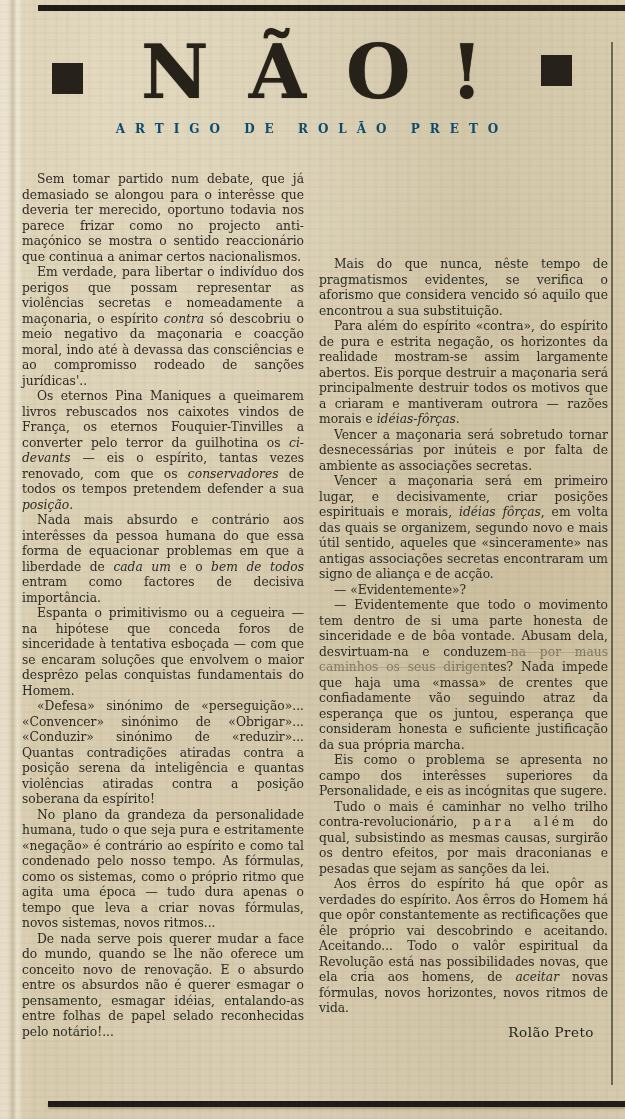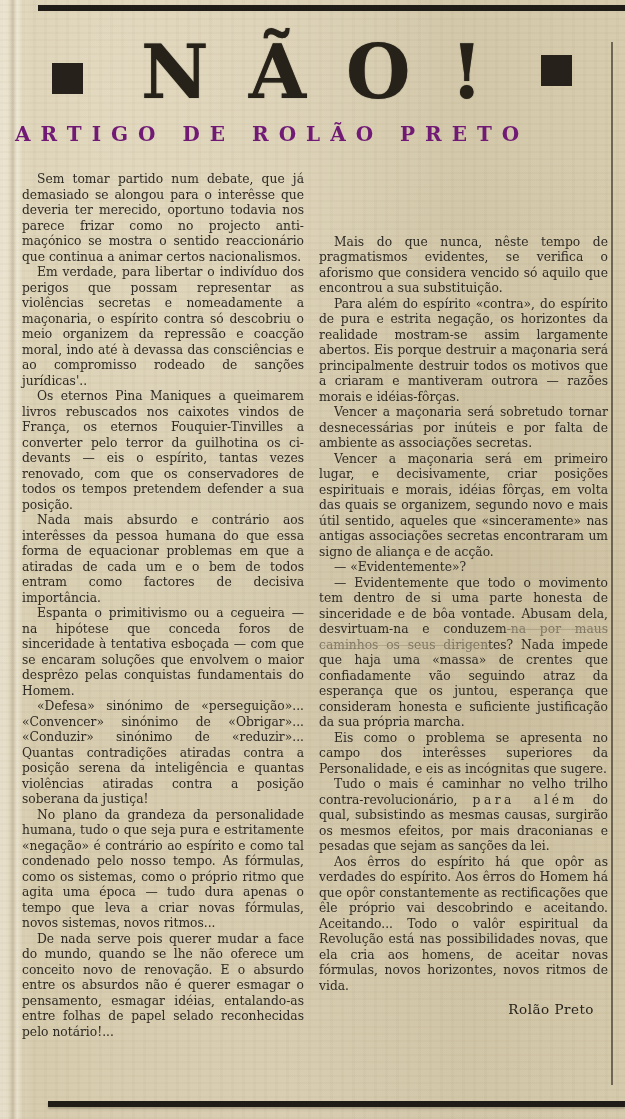--- a/index.html
+++ b/index.html
@@ -18,42 +18,42 @@
       repeating-linear-gradient(0deg, rgba(110,95,60,.035) 0 2px, transparent 2px 7px),
       repeating-linear-gradient(90deg, rgba(110,95,60,.03) 0 3px, transparent 3px 11px);
   }
   .crease{position:absolute;left:8px;top:0;bottom:0;width:14px;pointer-events:none;
     background:linear-gradient(90deg,transparent,rgba(120,100,70,.20) 35%,rgba(255,255,245,.30) 65%,transparent);}
   .top-rule{position:absolute;top:5px;left:38px;right:0;height:6px;background:var(--rule,#201d18);}
   .bottom-rule{position:absolute;top:1101px;left:48px;right:0;height:6px;background:var(--rule,#201d18);
     box-shadow:0 2px 2px rgba(90,80,55,.35);}
   .right-rule{position:absolute;top:42px;bottom:34px;right:12px;width:2px;background:rgba(62,55,44,.68);}
 
-  header{position:absolute;top:34px;left:15px;right:16px;text-align:left;}
+  header{position:absolute;top:34px;left:15px;right:16px;text-align:center;}
   .title-row{display:flex;align-items:center;justify-content:center;gap:18px;}
   .square{width:31px;height:31px;background:#26221b;flex:0 0 auto;}
   .square.sq-left{transform:translateY(6px);}
   .square.sq-right{transform:translateY(-2px);}
   h1.title{
     margin:0;font-size:74px;line-height:1.05;font-weight:bold;
     letter-spacing:40px;text-indent:40px;white-space:nowrap;
     color:#262219;text-shadow:0 0 1px rgba(38,34,25,.6);
   }
   h2.subtitle{
-    margin:10px 0 8px 0;font-size:20px;font-weight:bold;
-    letter-spacing:10px;color:#701a75;white-space:nowrap;
+    margin:10px 0 8px 0;font-size:12px;font-weight:bold;
+    letter-spacing:10px;color:#0c4a6e;white-space:nowrap;
   }
 
-  main.columns{position:absolute;top:172px;left:22px;width:586px;display:flex;align-items:center;}
+  main.columns{position:absolute;top:172px;left:22px;width:586px;display:flex;align-items:flex-end;}
   .col{font-size:12.3px;line-height:15.5px;text-align:justify;}
   .col.left{width:282px;}
   .divider{width:1px;background:rgba(72,64,50,.8);margin-left:5px;}
   .col.right{flex:1;padding-left:9px;margin-top:40px;}
   .col p{margin:0;text-indent:15px;}
-  .i{}
+  .i{font-style:italic;}
   .spaced{letter-spacing:3.5px;}
   .faded{opacity:.5;filter:blur(.4px);
     text-decoration:line-through;text-decoration-color:rgba(95,85,60,.5);text-decoration-thickness:1px;}
   p.signature{
     text-align:right;text-indent:0;padding-right:14px;margin-top:8px;
     font-weight:normal;font-size:13.5px;letter-spacing:.5px;color:#26221b;
   }
 </style>
 </head>
 <body>
@@ -67,36 +67,36 @@
     <span class="square sq-left"></span>
     <h1 class="title">NÃO!</h1>
     <span class="square sq-right"></span>
   </div>
   <h2 class="subtitle">ARTIGO DE ROLÃO PRETO</h2>
 </header>
 
 <main class="columns">
   <section class="col left" id="col-left">
       <p><span>Sem tomar partido num debate, que já demasiado se alongou para o interêsse que deveria ter merecido, oportuno todavia nos parece frizar como no projecto anti-maçónico se mostra o sentido reaccionário que continua a animar certos nacionalismos.</span></p>
-      <p><span>Em verdade, para libertar o indivíduo dos perigos que possam representar as violências secretas e nomeadamente a maçonaria, o espírito </span><span class="i">contra</span><span> só descobriu o meio organizem da repressão e coacção moral, indo até à devassa das consciências e ao compromisso rodeado de sanções jurídicas'..</span></p>
+      <p><span>Em verdade, para libertar o indivíduo dos perigos que possam representar as violências secretas e nomeadamente a maçonaria, o espírito </span><span class="i">contra</span><span> só descobriu o meio negativo da maçonaria e coacção moral, indo até à devassa das consciências e ao compromisso rodeado de sanções jurídicas'..</span></p>
       <p><span>Os eternos Pina Maniques a queimarem livros rebuscados nos caixotes vindos de França, os eternos Fouquier-Tinvilles a converter pelo terror da guilhotina os </span><span class="i">ci-devants</span><span> — eis o espírito, tantas vezes renovado, com que os </span><span class="i">conservadores</span><span> de todos os tempos pretendem defender a sua </span><span class="i">posição</span><span>.</span></p>
-      <p><span>Nada mais absurdo e contrário aos interêsses da pessoa humana do que essa forma de equacionar problemas em que a atiradas de </span><span class="i">cada um</span><span> e o </span><span class="i">bem de todos</span><span> entram como factores de decisiva importância.</span></p>
+      <p><span>Nada mais absurdo e contrário aos interêsses da pessoa humana do que essa forma de equacionar problemas em que a liberdade de </span><span class="i">cada um</span><span> e o </span><span class="i">bem de todos</span><span> entram como factores de decisiva importância.</span></p>
       <p><span>Espanta o primitivismo ou a cegueira — na hipótese que conceda foros de sinceridade à tentativa esboçada — com que se encaram soluções que envolvem o maior desprêzo pelas conquistas fundamentais do Homem.</span></p>
-      <p><span>«Defesa» sinónimo de «perseguição»... «Convencer» sinónimo de «Obrigar»... «Conduzir» sinónimo de «reduzir»... Quantas contradições atiradas contra a posição serena da inteligência e quantas violências atiradas contra a posição soberana da justiça!</span></p>
+      <p><span>«Defesa» sinónimo de «perseguição»... «Convencer» sinónimo de «Obrigar»... «Conduzir» sinónimo de «reduzir»... Quantas contradições atiradas contra a posição serena da inteligência e quantas violências atiradas contra a posição soberana da espírito!</span></p>
       <p><span>No plano da grandeza da personalidade humana, tudo o que seja pura e estritamente «negação» é contrário ao espírito e como tal condenado pelo nosso tempo. As fórmulas, como os sistemas, como o próprio ritmo que agita uma época — tudo dura apenas o tempo que leva a criar novas fórmulas, novos sistemas, novos ritmos...</span></p>
       <p><span>De nada serve pois querer mudar a face do mundo, quando se lhe não oferece um conceito novo de renovação. E o absurdo entre os absurdos não é querer esmagar o pensamento, esmagar idéias, entalando-as entre folhas de papel selado reconhecidas pelo notário!...</span></p>
     </section>
   <div class="divider"></div>
   <section class="col right" id="col-right">
       <p><span>Mais do que nunca, nêste tempo de pragmatismos evidentes, se verifica o aforismo que considera vencido só aquilo que encontrou a sua substituição.</span></p>
       <p><span>Para além do espírito «contra», do espírito de pura e estrita negação, os horizontes da realidade mostram-se assim largamente abertos. Eis porque destruir a maçonaria será principalmente destruir todos os motivos que a criaram e mantiveram outrora — razões morais e </span><span class="i">idéias-fôrças</span><span>.</span></p>
       <p><span>Vencer a maçonaria será sobretudo tornar desnecessárias por inúteis e por falta de ambiente as associações secretas.</span></p>
       <p><span>Vencer a maçonaria será em primeiro lugar, e decisivamente, criar posições espirituais e morais, </span><span class="i">idéias fôrças</span><span>, em volta das quais se organizem, segundo novo e mais útil sentido, aqueles que «sinceramente» nas antigas associações secretas encontraram um signo de aliança e de acção.</span></p>
       <p><span>— «Evidentemente»?</span></p>
       <p><span>— Evidentemente que todo o movimento tem dentro de si uma parte honesta de sinceridade e de bôa vontade. Abusam dela, desvirtuam-na e conduzem</span><span class="faded">-na por maus caminhos os seus dirigen</span><span>tes? Nada impede que haja uma «massa» de crentes que confiadamente vão seguindo atraz da esperança que os juntou, esperança que consideram honesta e suficiente justificação da sua própria marcha.</span></p>
       <p><span>Eis como o problema se apresenta no campo dos interêsses superiores da Personalidade, e eis as incógnitas que sugere.</span></p>
-      <p><span>Tudo o mais é caminhar no velho trilho contra-revolucionário, </span><span class="spaced">para além</span><span> do qual, subsistindo as mesmas causas, surgirão os mesmos efeitos, por mais draconianas e pesadas que sejam as sanções da lei.</span></p>
+      <p><span>Tudo o mais é caminhar no velho trilho contra-revolucionário, </span><span class="spaced">para além</span><span> do qual, subsistindo as mesmas causas, surgirão os dentro efeitos, por mais draconianas e pesadas que sejam as sanções da lei.</span></p>
       <p><span>Aos êrros do espírito há que opôr as verdades do espírito. Aos êrros do Homem há que opôr constantemente as rectificações que êle próprio vai descobrindo e aceitando. Aceitando... Todo o valôr espiritual da Revolução está nas possibilidades novas, que ela cria aos homens, de </span><span class="i">aceitar</span><span> novas fórmulas, novos horizontes, novos ritmos de vida.</span></p>
       <p class="signature">Rolão Preto</p>
     </section>
 </main>
 
 <div class="bottom-rule"></div>
 
 </body></html>

